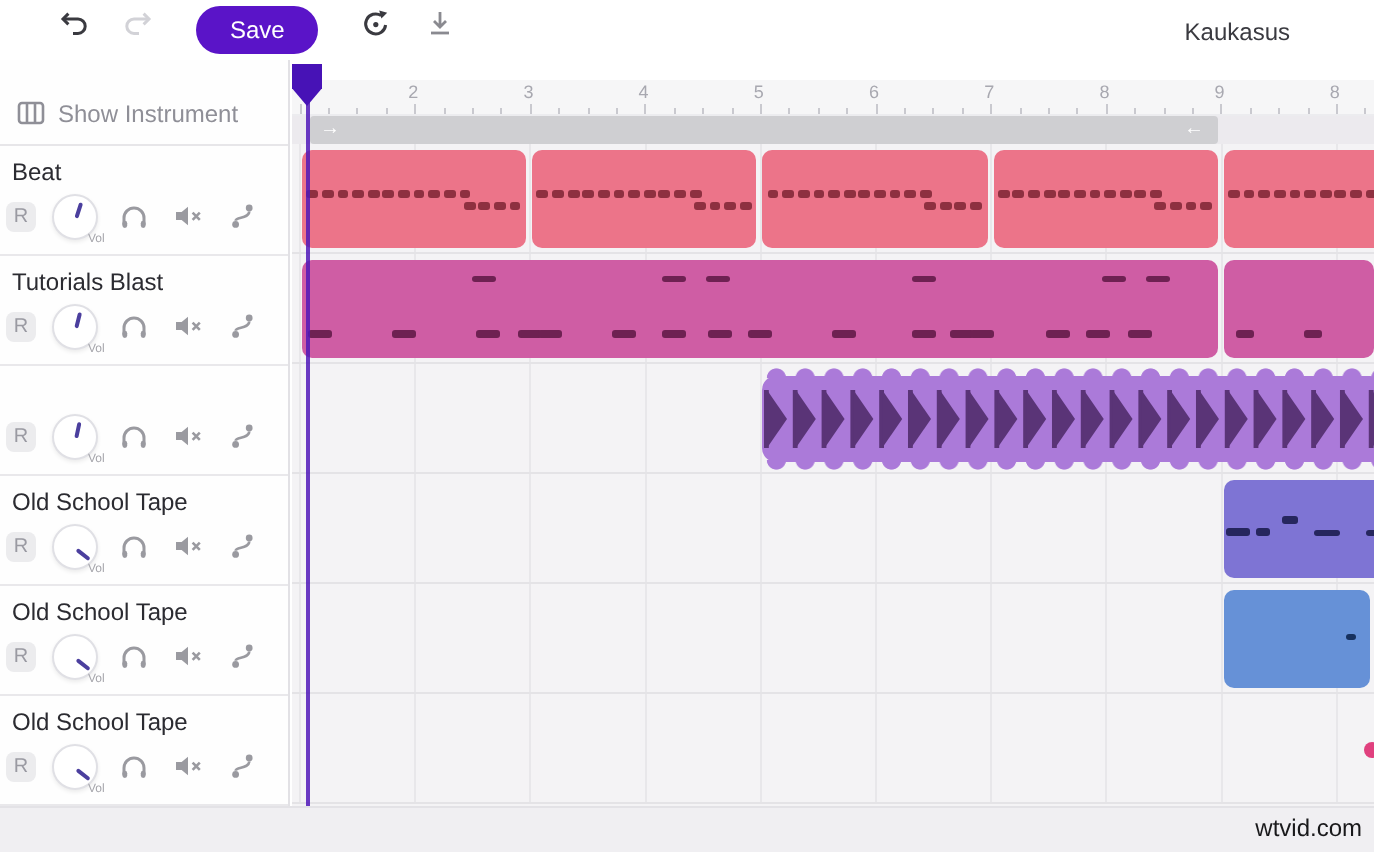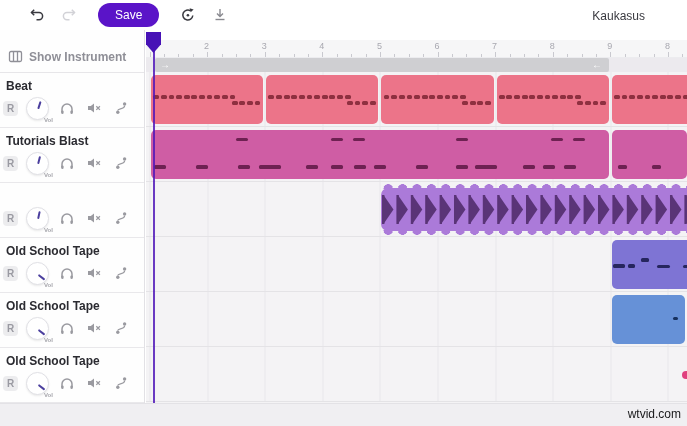--- a/index.html
+++ b/index.html
@@ -3,27 +3,27 @@
 <meta charset="utf-8">
 <style>
   * { margin:0; padding:0; box-sizing:border-box; }
   html,body { width:687px; height:426px; }
   body { font-family:"Liberation Sans", sans-serif; background:#ffffff; position:relative; overflow:hidden; }
 
   
   .topbar { position:absolute; left:0; top:0; width:687px; height:30px; background:#fff; display:flex; align-items:center; z-index:5; }
   .menus { display:flex; gap:24px; margin-left:78px; }
   .menu-item { font-size:12px; color:#26262c; cursor:default; }
-  .tb-icons { display:flex; align-items:center; margin-left:28px; gap:14px; }
+  .tb-icons { display:flex; align-items:flex-start; margin-left:28px; gap:14px; }
   .icon-btn { width:18px; height:18px; display:flex; align-items:center; justify-content:center; }
   .save-btn { background:#5a14c8; color:#fff; font-size:12px; border:none; border-radius:14px; padding:5px 17px; margin:0 6px; }
   .proj-title { position:absolute; right:42px; top:9px; font-size:12px; color:#3a3a40; }
 
   
-  .sidebar { position:absolute; left:0; top:30px; width:145px; height:373px; background:#fefefe; border-right:1px solid #e2e1e5; z-index:3;font-weight:bold; }
+  .sidebar { position:absolute; left:0; top:30px; width:145px; height:373px; background:#fefefe; border-right:1px solid #e2e1e5; z-index:3; }
   .sb-header { height:43px; border-bottom:1px solid #e7e6e9; display:flex; align-items:flex-end; padding:0 0 8px 8px; }
   .sb-header-inner { display:flex; align-items:center; gap:6px; }
   .sb-header-label { font-size:12px; color:#8f8f97; }
   .sb-track { height:55px; border-bottom:1px solid #e9e8eb; position:relative; }
   .sb-track-name { position:absolute; left:6px; top:6px; font-size:12px; color:#2b2b31; white-space:nowrap; }
   .sb-controls { position:absolute; left:0; top:24px; width:100%; height:30px; }
   .r-badge { position:absolute; left:3px; top:4px; width:15px; height:15px; background:#ececee; border-radius:4px; font-size:10px; color:#9a9aa2; display:flex; align-items:center; justify-content:center; }
   .knob { position:absolute; left:26px; top:0; width:23px; height:23px; background:#fff; border:1px solid #e0e0e5; border-radius:50%; box-shadow:0 1px 2px rgba(0,0,0,.08); }
   .needle { position:absolute; left:50%; top:3px; width:2px; height:8px; margin-left:-1px; background:#4b3f9e; border-radius:1px; transform-origin:50% 8.5px; }
   .vol-label { position:absolute; left:44px; top:20px; font-size:6px; color:#a5a5ab; }

